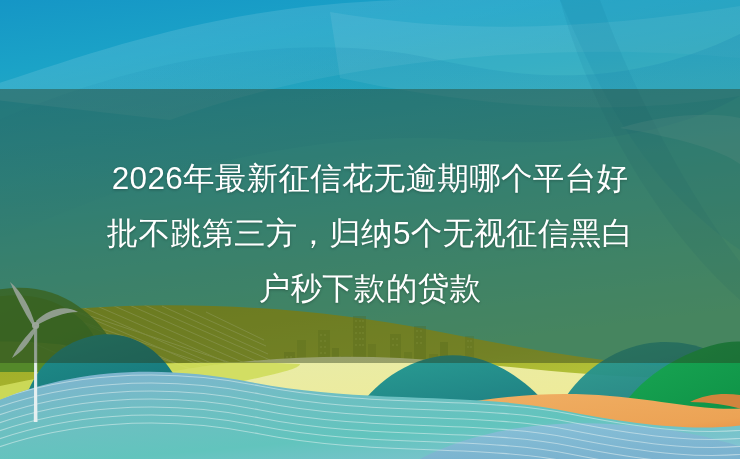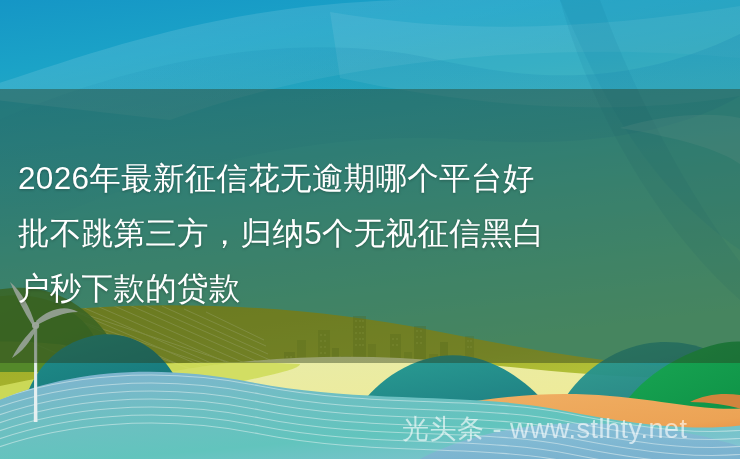--- a/index.html
+++ b/index.html
@@ -24,21 +24,21 @@
     top:89px; height:274px;
     background:rgba(40,58,26,0.42);
     pointer-events:none;
   }
 
   
   #title {
     position:absolute;
     left:0; right:0;
     top:151px;
-    text-align:left;
+    text-align:center;
     color:#ffffff;
     font-size:31.5px;
     line-height:55px;
     letter-spacing:0.3px;
     font-weight:400;
     text-shadow:0 1px 3px rgba(0,0,0,0.28);
     white-space:pre-line;
     padding:0 18px;
   }
 
@@ -290,15 +290,14 @@
       <circle cx="35.6" cy="325.5" r="3.6" fill="#f2f8f9" opacity="0.95"></circle>
     </g>
   </svg>
 
   <div id="tint-band"></div>
 
   <div id="title">2026年最新征信花无逾期哪个平台好
 批不跳第三方，归纳5个无视征信黑白
 户秒下款的贷款</div>
 
-  <div id="watermark">光头条 - www.stlhty.net</div>
 
 </div>
 
 </body></html>

